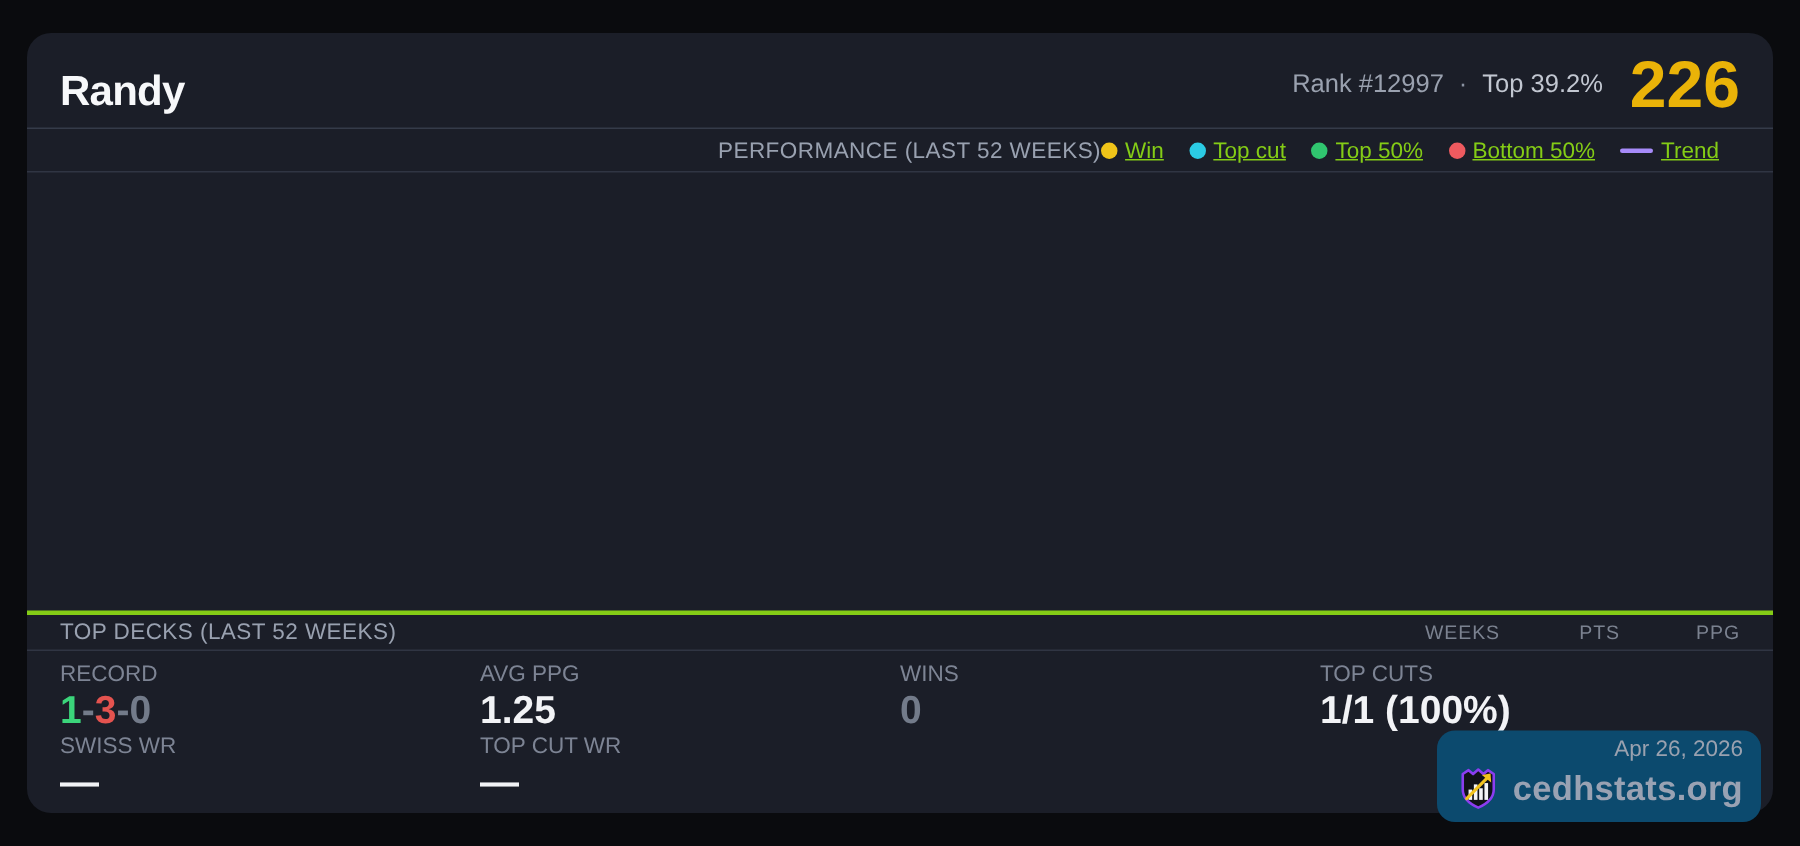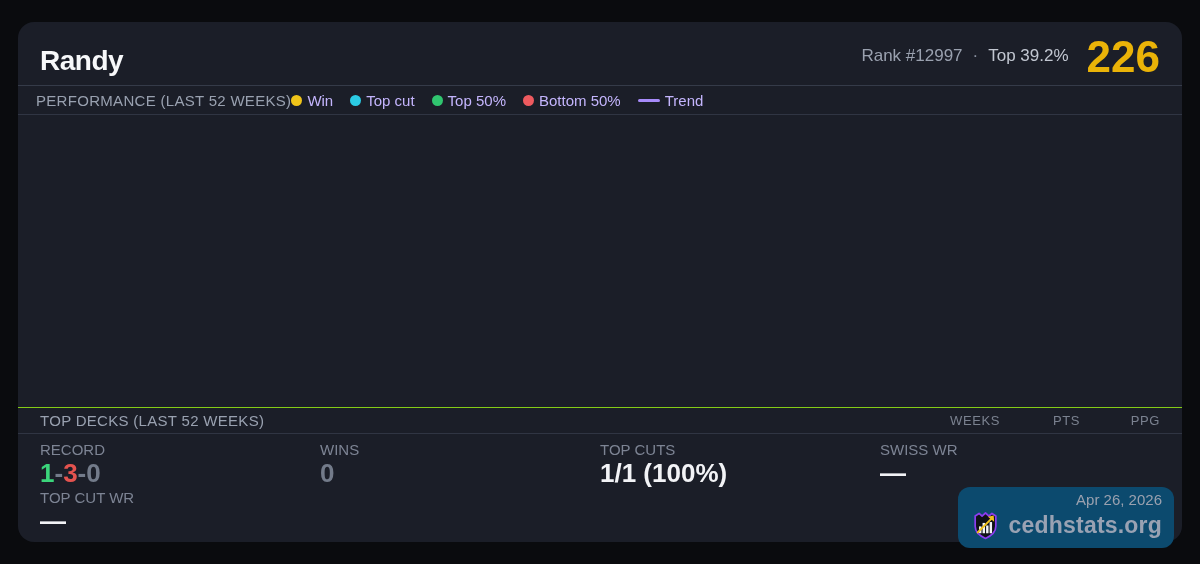--- a/index.html
+++ b/index.html
@@ -25,35 +25,35 @@
     letter-spacing:-0.5px;
   }
   .header-right { display:flex; align-items:center; }
   .rank-group { font-size:17px; color:#9aa1af; }
   .rank-sep { margin:0 10px; color:#8b93a2; }
   .top-percent { color:#c2c7d1; }
   .score { font-size:44px; font-weight:800; line-height:0.85; margin-left:18px; }
   
   .perf-bar {
     height:29px; flex:0 0 auto;
-    display:flex; justify-content:flex-start; align-items:center;
-    padding:0 18px; border-bottom:1px solid #303543;
+    display:flex; justify-content:flex-end; align-items:center;
+    padding:0 36px; border-bottom:1px solid #303543;
   }
   .section-title { font-size:15px; color:#99a1b0; letter-spacing:0.3px; }
   .legend { display:flex; align-items:center; gap:17px; }
-  .legend-item { display:flex; align-items:center; gap:5px; font-size:15px; color:#c4b5fd; }
+  .legend-item { display:flex; align-items:center; gap:5px; font-size:15px; color:#84cc16;text-decoration:underline; }
   .legend-dot { width:11px; height:11px; border-radius:50%; flex:0 0 auto; }
   .legend-line { width:22px; height:3px; border-radius:2px; flex:0 0 auto; }
   
   .chart-area { flex:1 1 auto; }
   
   .topdecks-bar {
     height:27px; flex:0 0 auto;
     display:flex; justify-content:space-between; align-items:center;
-    padding:0 22px; border-top:1px solid #84cc16; border-bottom:1px solid #303543;
+    padding:0 22px; border-top:3px solid #84cc16; border-bottom:1px solid #303543;
   }
   .deck-cols { display:flex; }
   .deck-col { font-size:13px; color:#7b8290; letter-spacing:0.6px; text-align:right; }
   .deck-col.played { width:90px; }
   .deck-col.pts { width:80px; }
   .deck-col.ppg { width:80px; }
   
   .stats-grid {
     flex:0 0 auto; height:108px;
     display:grid; grid-template-columns:280px 280px 280px 1fr;
@@ -126,20 +126,24 @@
     </div>
   </div>
 
   <div class="stats-grid">
 
     <div class="stat">
       <div class="stat-label">RECORD</div>
       <div class="stat-value"><span style="color: rgb(59, 213, 123);">1</span><span class="sep">-</span><span style="color: rgb(228, 83, 79);">3</span><span class="sep">-</span><span style="color: rgb(115, 123, 138);">0</span></div>
     </div>
 
+    <div class="stat">
+      <div class="stat-label">AVG PPG</div>
+      <div class="stat-value">1.25</div>
+    </div>
 
 
     <div class="stat">
       <div class="stat-label">WINS</div>
       <div class="stat-value value-gray">0</div>
     </div>
 
     <div class="stat">
       <div class="stat-label">TOP CUTS</div>
       <div class="stat-value">1/1 (100%)</div>

